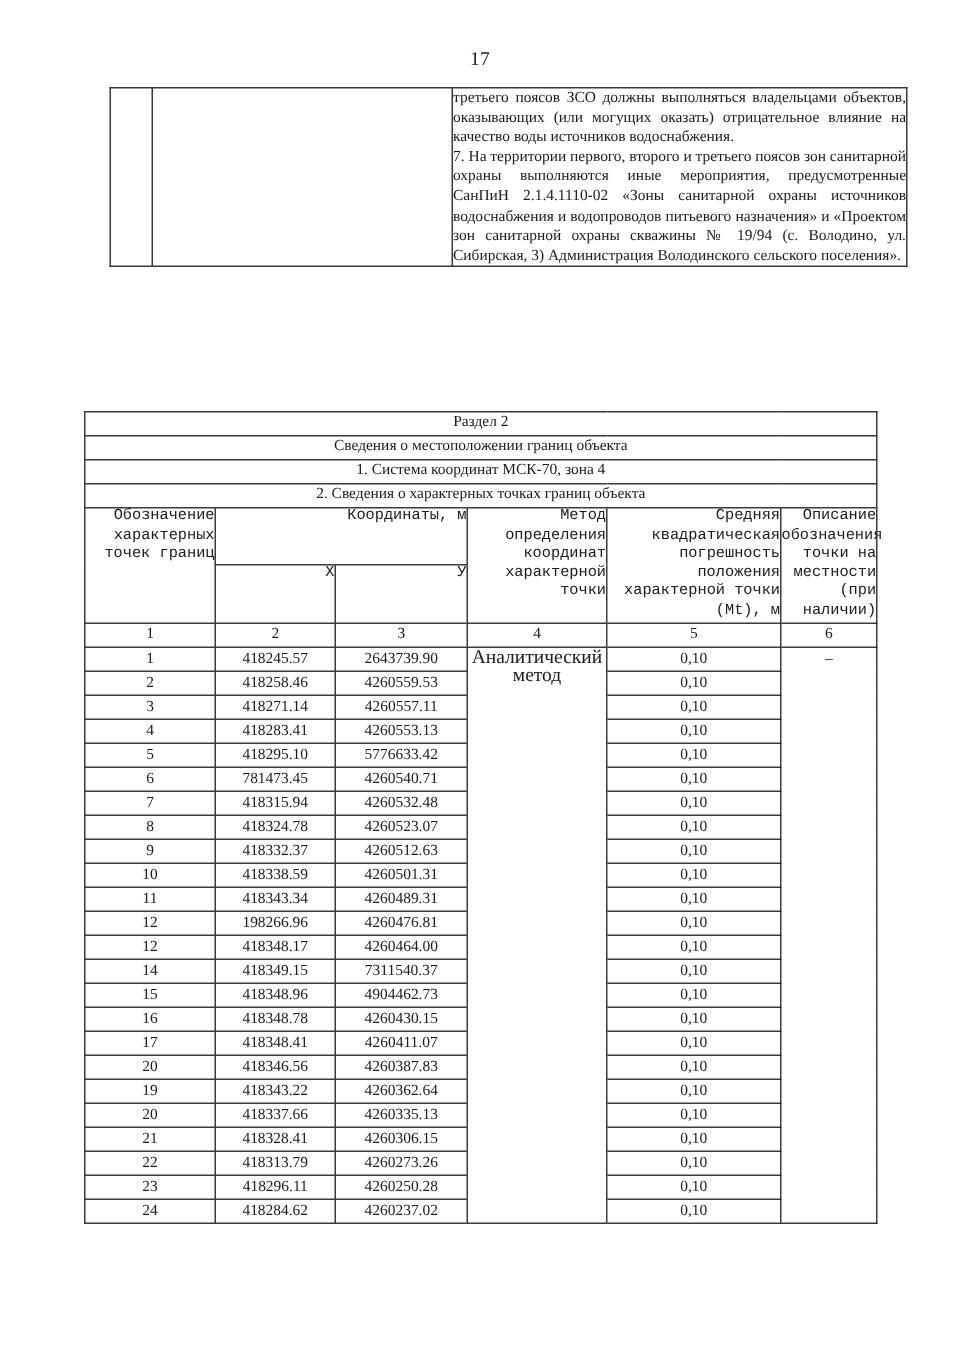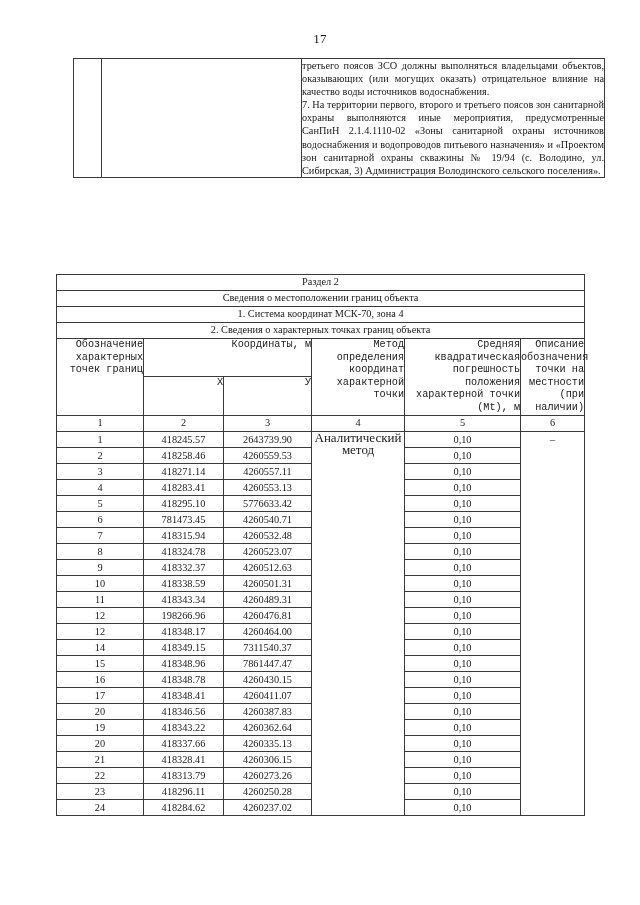--- a/index.html
+++ b/index.html
@@ -275,21 +275,21 @@
           <td>4260464.00</td>
           <td>0,10</td>
         </tr><tr class="datarow">
           <td>14</td>
           <td>418349.15</td>
           <td>7311540.37</td>
           <td>0,10</td>
         </tr><tr class="datarow">
           <td>15</td>
           <td>418348.96</td>
-          <td>7861447.47</td>
+          <td>4904462.73</td>
           <td>0,10</td>
         </tr><tr class="datarow">
           <td>16</td>
           <td>418348.78</td>
           <td>4260430.15</td>
           <td>0,10</td>
         </tr><tr class="datarow">
           <td>17</td>
           <td>418348.41</td>
           <td>4260411.07</td>

